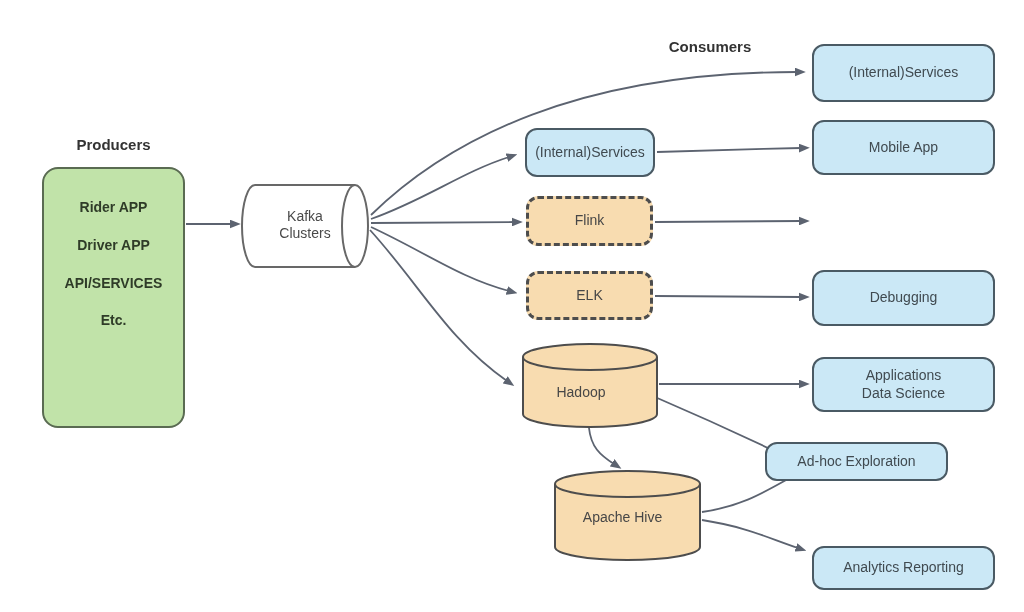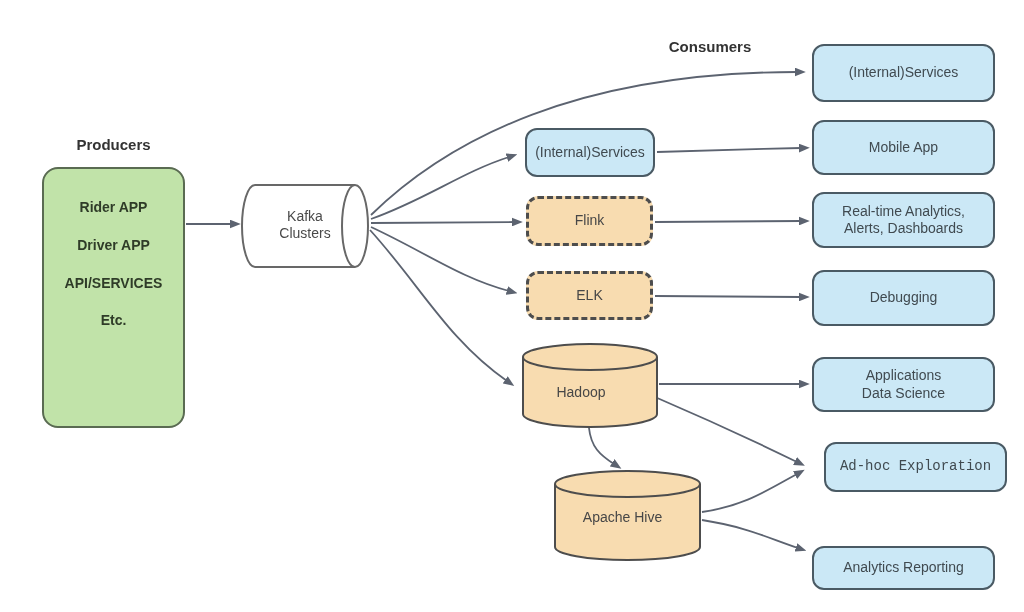--- a/index.html
+++ b/index.html
@@ -91,21 +91,19 @@
 Clusters</div>
 
   <div class="node blue" style="left:525px;top:128px;width:130px;height:49px;">(Internal)Services</div>
   <div class="node orange-dashed" style="left:526px;top:271px;width:127px;height:49px;">ELK</div>
   <div class="node orange-dashed" style="left:526px;top:196px;width:127px;height:50px;">Flink</div>
   <div class="node cyl-label" style="left:523px;top:365px;width:116px;height:55px;">Hadoop</div>
   <div class="node cyl-label" style="left:544px;top:490px;width:145px;height:56px;padding-left:12px;">Apache Hive</div>
 
   <div class="node blue" style="left:812px;top:44px;width:183px;height:58px;">(Internal)Services</div>
   <div class="node blue" style="left:812px;top:120px;width:183px;height:55px;">Mobile App</div>
-  <div class="node blue" style="left:812px;top:192px;width:183px;height:56px;">Real-time Analytics,
-Alerts, Dashboards</div>
   <div class="node blue" style="left:812px;top:270px;width:183px;height:56px;">Debugging</div>
   <div class="node blue" style="left:812px;top:357px;width:183px;height:55px;">Applications
 Data Science</div>
-  <div class="node blue" style="left:824px;top:442px;width:183px;height:50px;font-family:Liberation Mono, monospace;">Ad-hoc Exploration</div>
+  <div class="node blue" style="left:765px;top:442px;width:183px;height:39px;">Ad-hoc Exploration</div>
   <div class="node blue" style="left:812px;top:546px;width:183px;height:44px;">Analytics Reporting</div>
 
 </div>
 
 </body></html>

